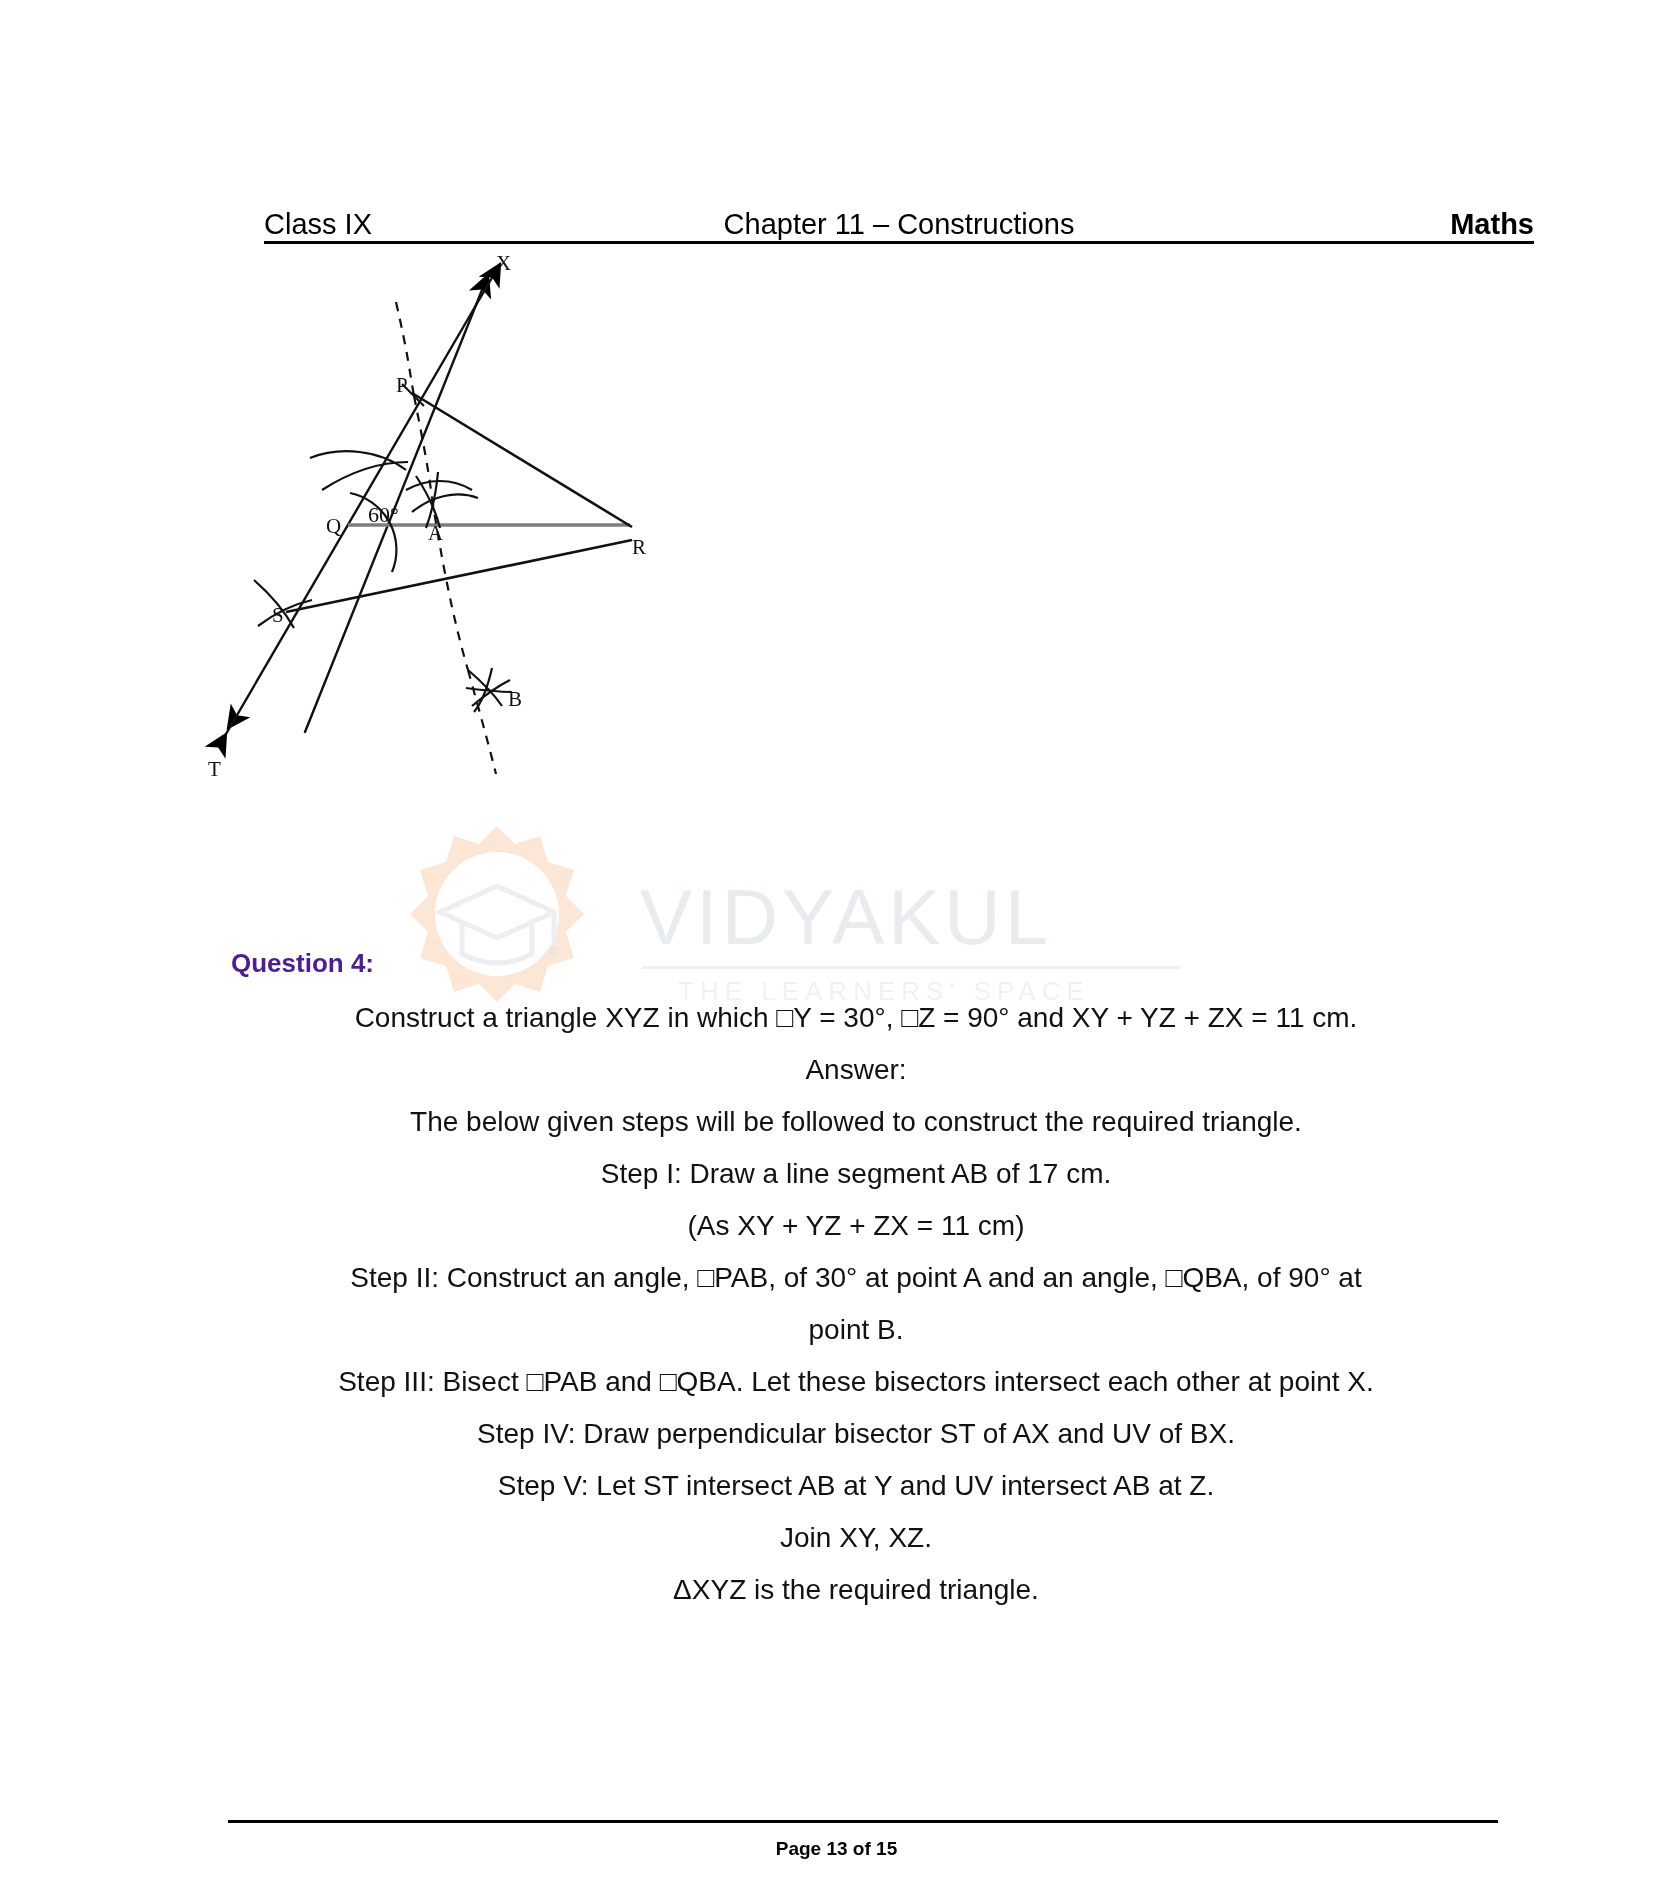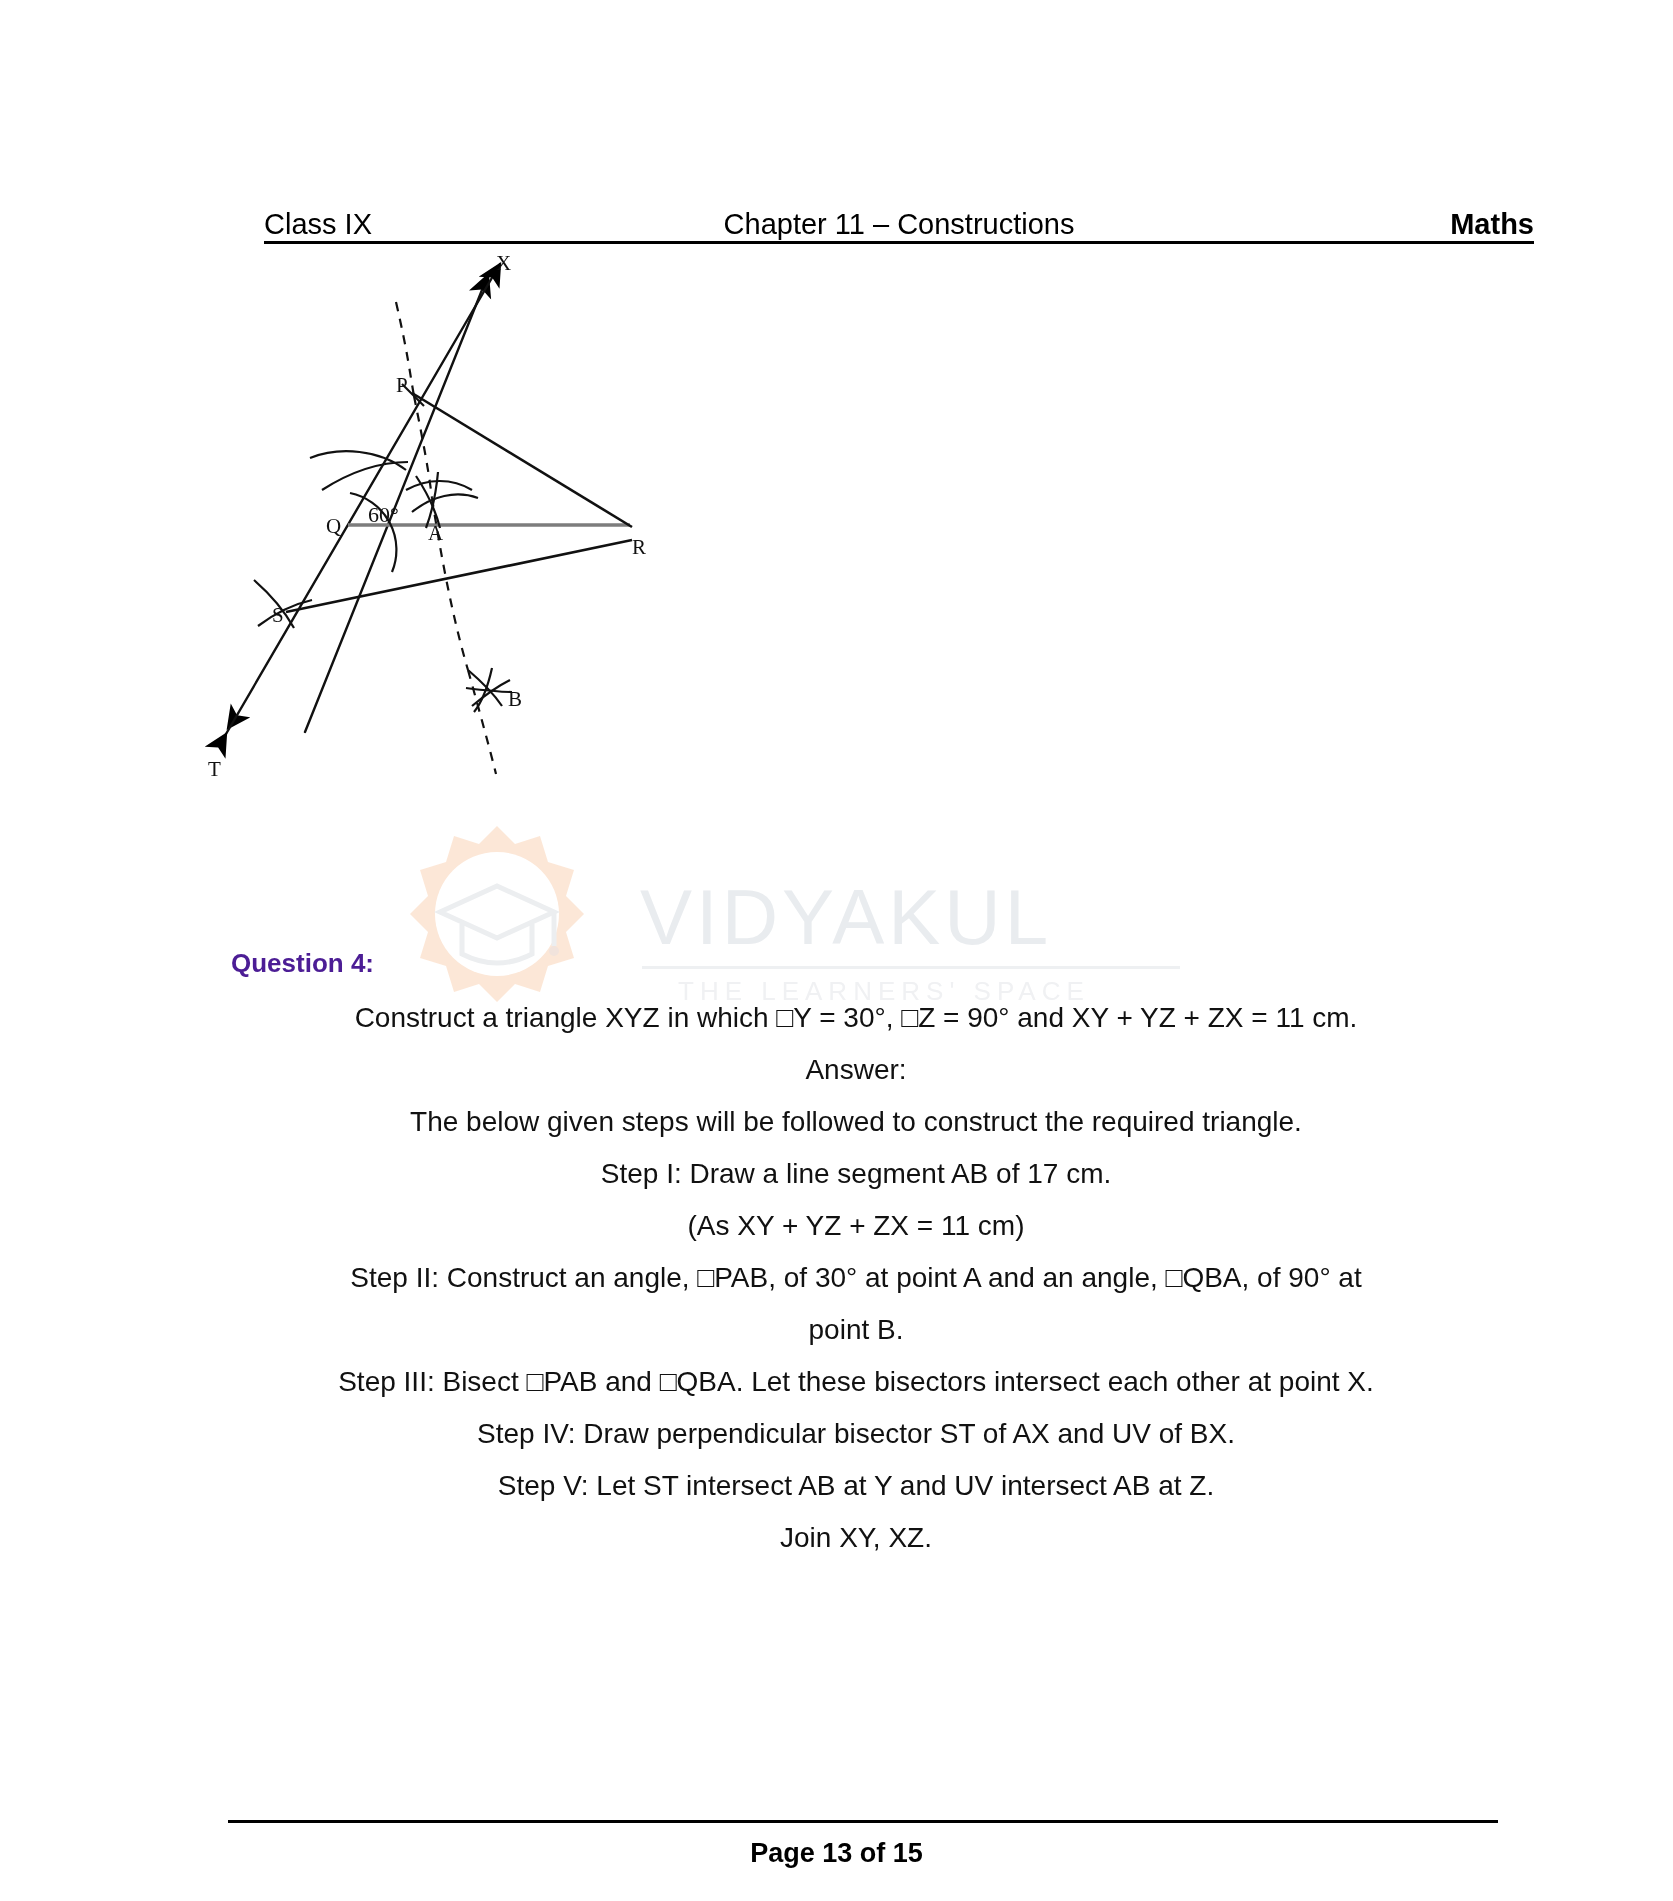--- a/index.html
+++ b/index.html
@@ -134,21 +134,21 @@
     width: 1270px;
     height: 3px;
     background: #000;
   }
   .footer-text {
     position: absolute;
     left: 0;
     top: 1838px;
     width: 1673px;
     text-align: center;
-    font-size: 27px;
+    font-size: 19px;
     font-weight: bold;
   }
 </style>
 </head>
 <body>
 
 <div class="page">
 
   <div class="header">
     <span class="hdr-left">Class IX</span>
@@ -265,18 +265,19 @@
     <p class="line">Answer:</p>
     <p class="line">The below given steps will be followed to construct the required triangle.</p>
     <p class="line">Step I: Draw a line segment AB of 17 cm.</p>
     <p class="line">(As XY + YZ + ZX = 11 cm)</p>
     <p class="line">Step II: Construct an angle, □PAB, of 30° at point A and an angle, □QBA, of 90° at</p>
     <p class="line">point B.</p>
     <p class="line">Step III: Bisect □PAB and □QBA. Let these bisectors intersect each other at point X.</p>
     <p class="line">Step IV: Draw perpendicular bisector ST of AX and UV of BX.</p>
     <p class="line">Step V: Let ST intersect AB at Y and UV intersect AB at Z.</p>
     <p class="line">Join XY, XZ.</p>
+    <p class="line">ΔXYZ is the required triangle.</p>
   </div>
 
   <div class="footer-rule"></div>
   <div class="footer-text">Page 13 of 15</div>
 
 </div>
 
 </body></html>

